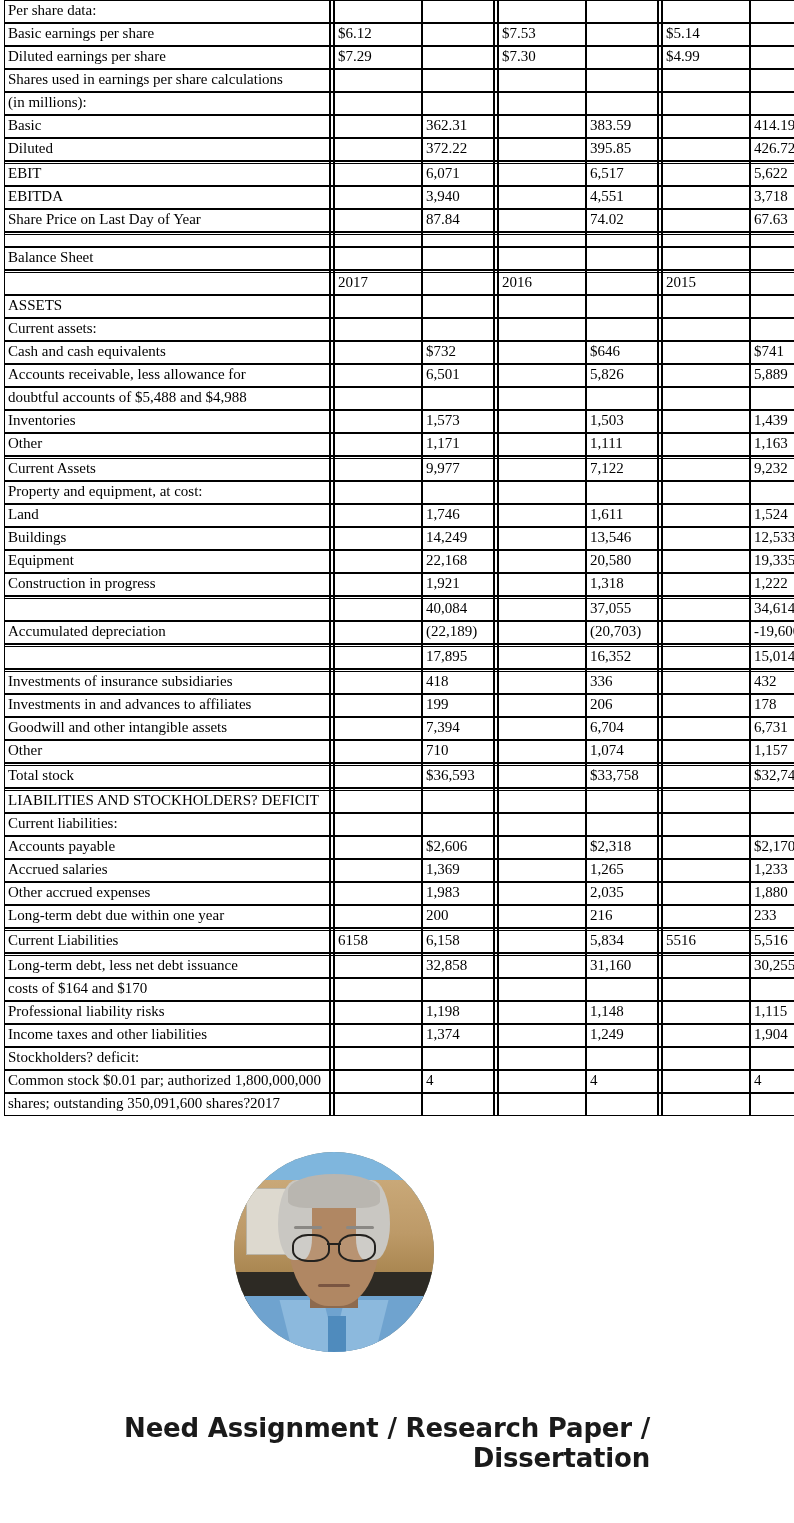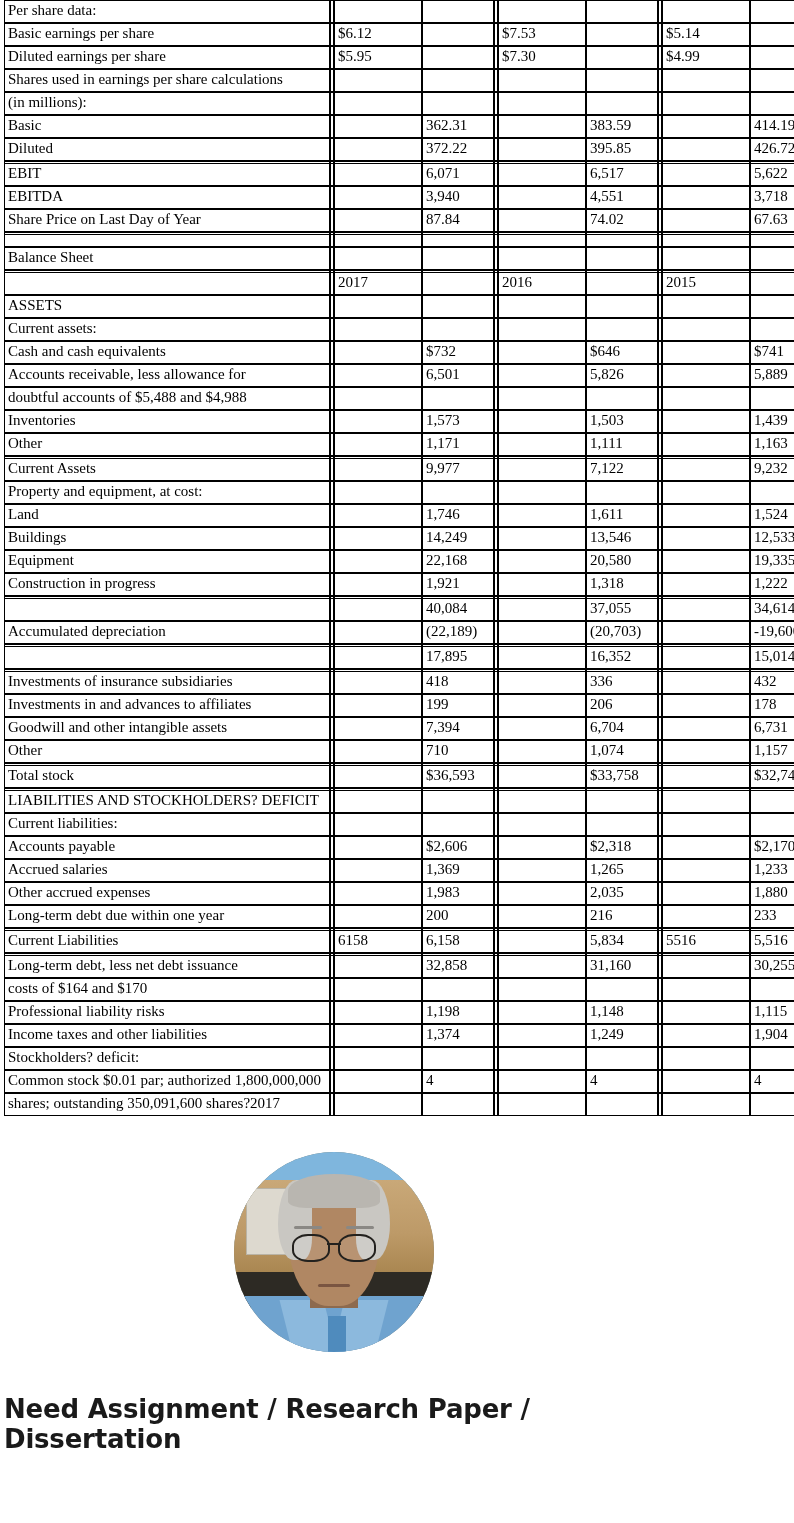--- a/index.html
+++ b/index.html
@@ -148,28 +148,28 @@
   }
   .av-brow1 { left: 30%; }
   .av-brow2 { right: 30%; }
   .av-mouth {
     position: absolute; left: 42%; top: 66%; width: 16%; height: 3px;
     background: #7a5541; border-radius: 2px;
   }
 
   
   .promo {
-    text-align: left;
+    text-align: right;
     font-family: "DejaVu Sans", "Liberation Sans", sans-serif;
     font-weight: bold;
     font-size: 26px;
     line-height: 1.16;
     color: #1a1a1a;
-    margin-top: 42px;
-    padding: 0 4px;
+    margin-top: 61px;
+    padding: 0 18px;
     letter-spacing: -0.2px;
   }
   .promo .l2 { display: block; }
 </style>
 </head>
 <body>
 
 <div class="page">
 
   <table class="fin">
@@ -206,21 +206,21 @@
           <td class="gut"></td>
           <td class="num">$7.53</td>
           <td class="num"></td>
           <td class="gut"></td>
           <td class="num">$5.14</td>
           <td class="num"></td>
         </tr>
         <tr>
           <td class="lbl">Diluted earnings per share</td>
           <td class="gut"></td>
-          <td class="num">$5.95</td>
+          <td class="num">$7.29</td>
           <td class="num"></td>
           <td class="gut"></td>
           <td class="num">$7.30</td>
           <td class="num"></td>
           <td class="gut"></td>
           <td class="num">$4.99</td>
           <td class="num"></td>
         </tr>
         <tr>
           <td class="lbl">Shares used in earnings per share calculations</td>

